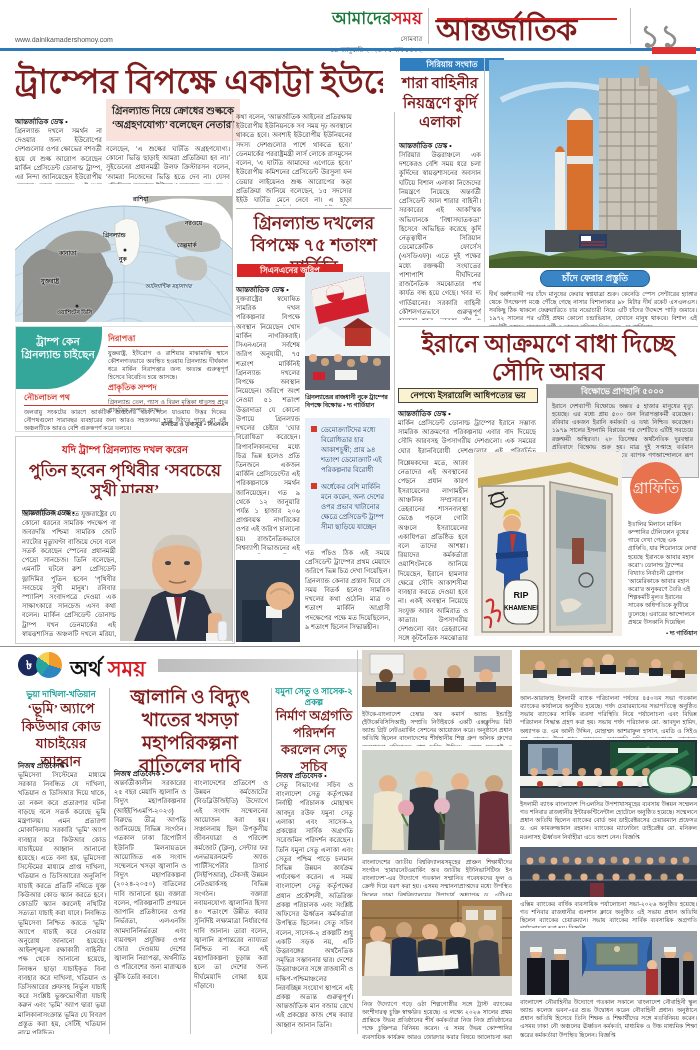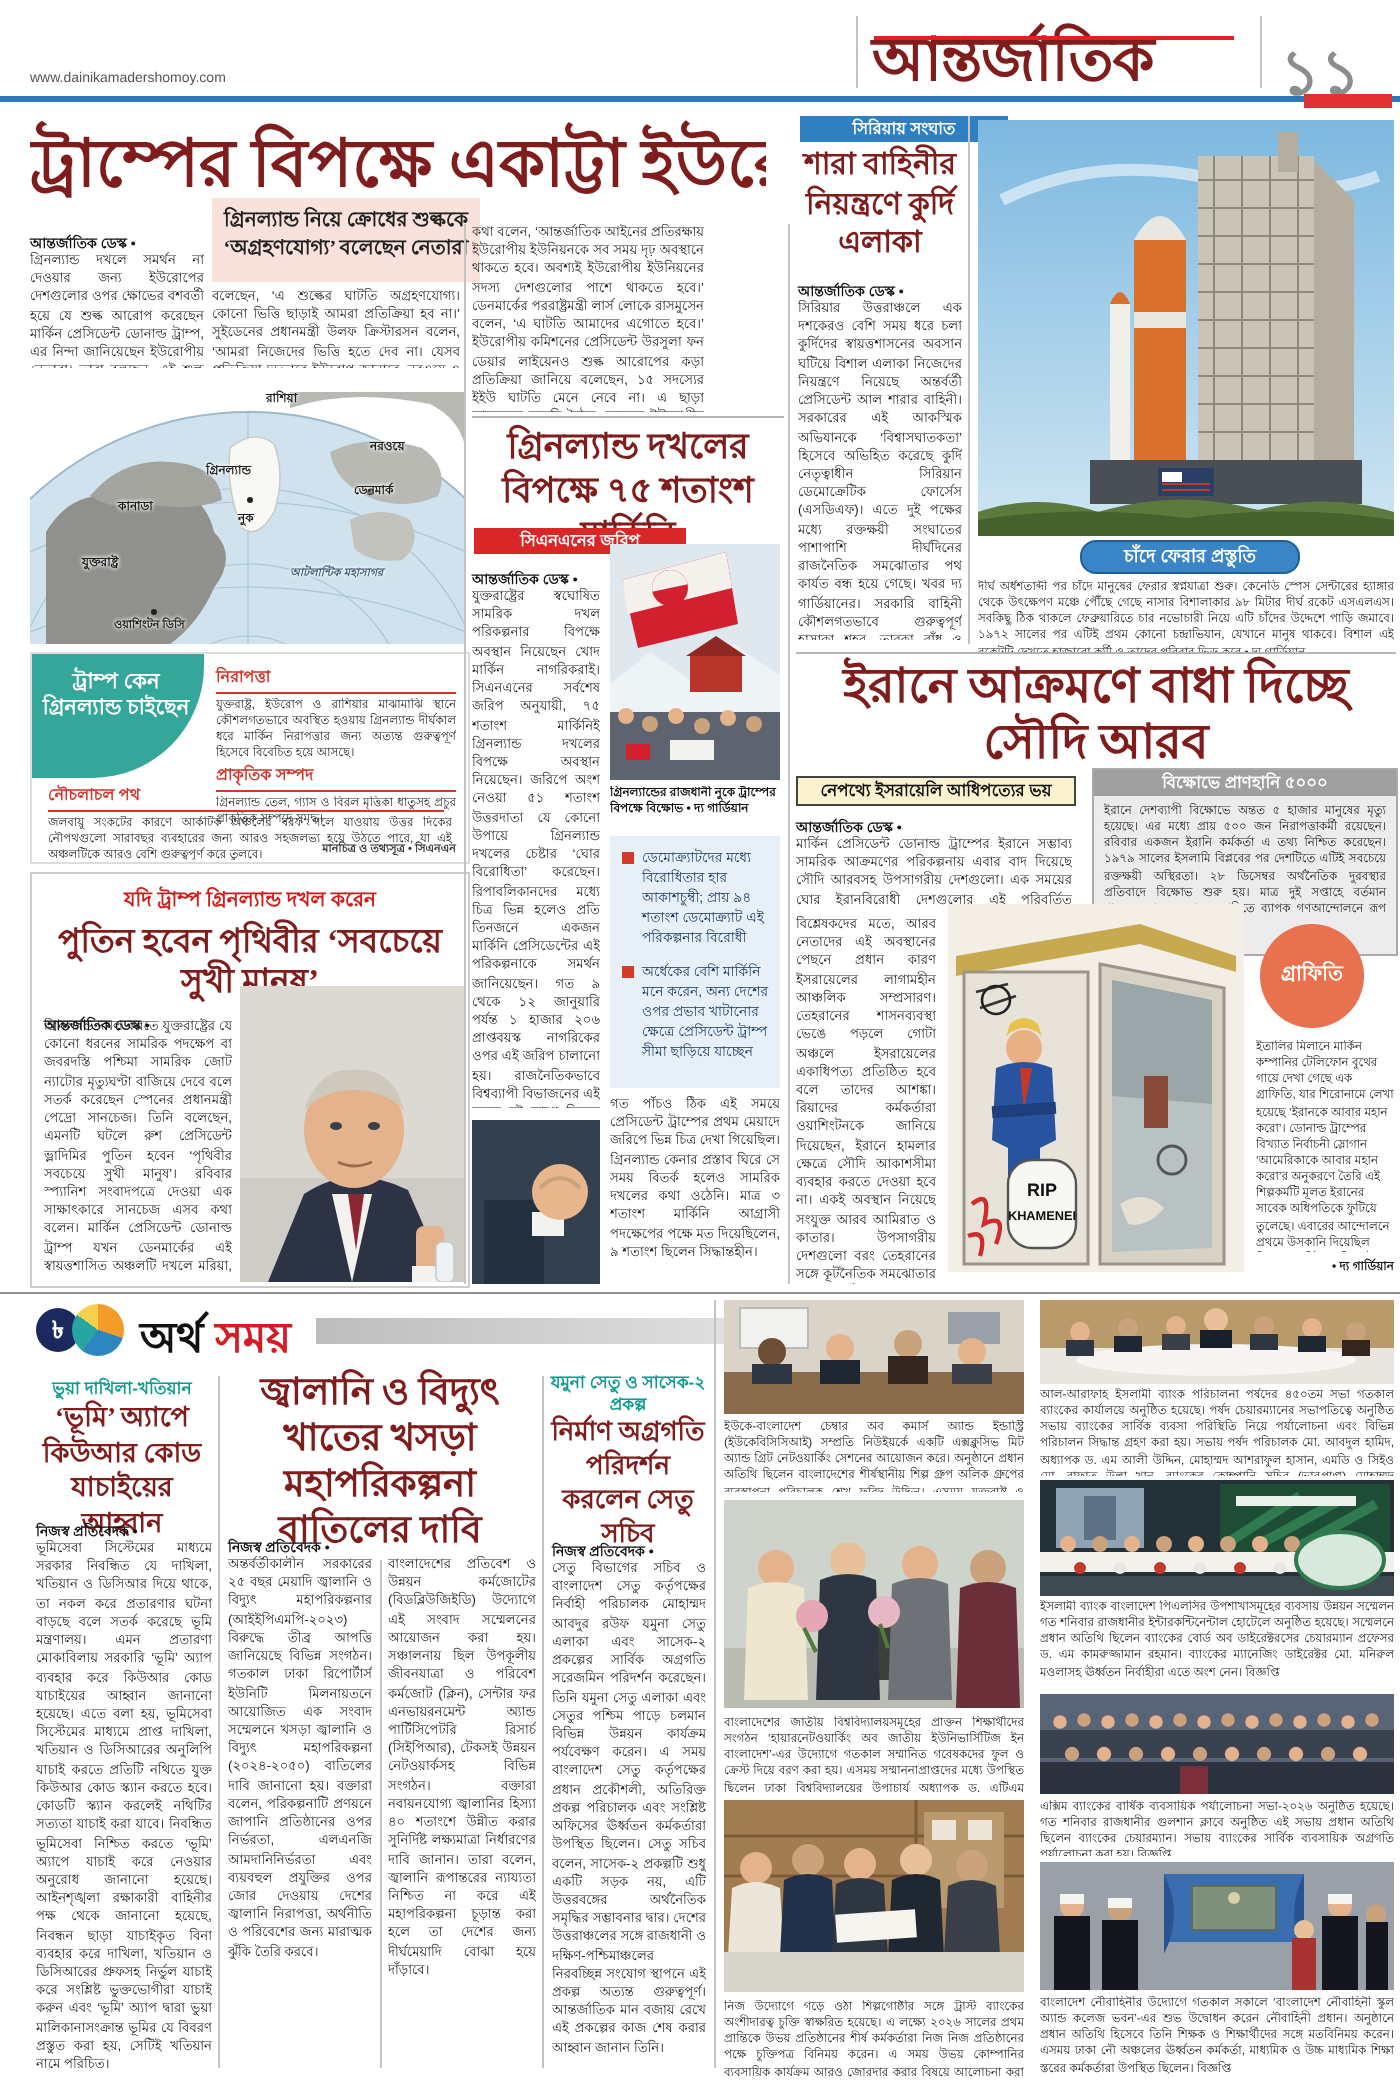--- a/index.html
+++ b/index.html
@@ -20,20 +20,25 @@
   svg{display:block;}
   .halo{text-shadow:0 0 2px #fff,0 0 2px #fff;}
 </style>
 </head>
 <body>
 
 <div class="page">
 
   <div class="abs" style="left:15px;top:36px;font-size:7px;color:#555;">www.dainikamadershomoy.com</div>
 
+  <div class="abs" style="left:282px;top:5px;width:140px;text-align:right;">
+    <span style="font-size:17px;font-weight:700;color:#1c7a3c;">আমাদের</span><span style="font-size:17px;font-weight:700;color:#d41c24;">সময়</span>
+    <div style="font-size:6.5px;color:#333;margin-top:1px;">সোমবার</div>
+    <div style="font-size:6.5px;color:#333;">১৯ জানুয়ারি ২০২৬ । ৫ মাঘ ১৪৩২</div>
+  </div>
 
   <div class="vrule" style="left:428px;top:8px;height:36px;"></div>
   <div class="abs" style="left:437px;top:18px;width:180px;height:2px;background:#d22;z-index:2;"></div>
   <div class="abs hl" style="left:436px;top:6px;font-size:30px;letter-spacing:-0.5px;">আন্তর্জাতিক</div>
   <div class="vrule" style="left:630px;top:8px;height:36px;"></div>
   <div class="abs" style="left:640px;top:12px;font-size:31px;font-weight:700;color:#8d8d8d;text-align:center;">১১</div>
 
   <div class="abs" style="left:0;top:48px;width:700px;height:3px;background:#2e7ab8;"></div>
   <div class="abs" style="left:652px;top:47px;width:44px;height:7px;background:#e03131;z-index:3;"></div>
 
@@ -259,21 +264,21 @@
     <path d="M12,150 Q22,142 18,160 Q30,154 24,170 M10,166 Q20,162 16,176" stroke="#d12c2c" stroke-width="2.2" fill="none"></path>
 
     <path d="M76,30 L138,42 L138,180 L76,180 Z" fill="#d8d2c4" stroke="#9c968a" stroke-width="1.5"></path>
     <path d="M82,38 L132,48 L132,172 L82,174 Z" fill="#b9c2c3"></path>
     <path d="M82,38 L132,48 L132,100 L82,96 Z" fill="#9aa6a8"></path>
     <rect x="98" y="86" width="12" height="26" fill="#8a4a3a"></rect>
     <circle cx="112" cy="128" r="7" fill="none" stroke="#555" stroke-width="1.4"></circle>
     <path d="M86,150 Q98,142 108,152 Q100,162 90,160 Z" fill="#e5e0d2"></path>
   </svg>
   <div class="abs" style="left:630px;top:462px;width:52px;height:52px;border-radius:50%;background:#e8714e;">
-    <div class="ctr" style="font-size:10px;font-weight:700;color:#fff;line-height:52px;">গ্রাফিতি</div>
+    <div class="ctr" style="font-size:15px;font-weight:400;color:#fff;line-height:52px;">গ্রাফিতি</div>
   </div>
   <div class="abs txt-sm" style="left:628px;top:520px;width:69px;height:106px;text-align:left;">ইতালির মিলানে মার্কিন কম্পানির টেলিফোন বুথের গায়ে দেখা গেছে এক গ্রাফিতি, যার শিরোনামে লেখা হয়েছে ‘ইরানকে আবার মহান করো’। ডোনাল্ড ট্রাম্পের বিখ্যাত নির্বাচনী স্লোগান ‘আমেরিকাকে আবার মহান করো’র অনুকরণে তৈরি এই শিল্পকর্মটি মূলত ইরানের সাবেক অধিপতিকে ফুটিয়ে তুলেছে। এবারের আন্দোলনে প্রথমে উসকানি দিয়েছিল সিগেছে মার্কিন প্রেসিডেন্ট। তাকে সবসময় জানিয়েছিলেন ইরানির প্রধানমন্ত্রী ফরিদা বেনামি</div>
   <div class="abs" style="left:628px;top:628px;width:69px;text-align:right;font-size:6px;font-weight:700;">• দ্য গার্ডিয়ান</div>
 
   <div class="vrule" style="left:232px;top:112px;height:530px;"></div>
   <div class="vrule" style="left:394px;top:112px;height:530px;"></div>
   <div class="vrule" style="left:484px;top:58px;height:264px;"></div>
 
   <div class="hrule" style="left:0px;top:646px;width:700px;background:#8f8f8f;"></div>
 

